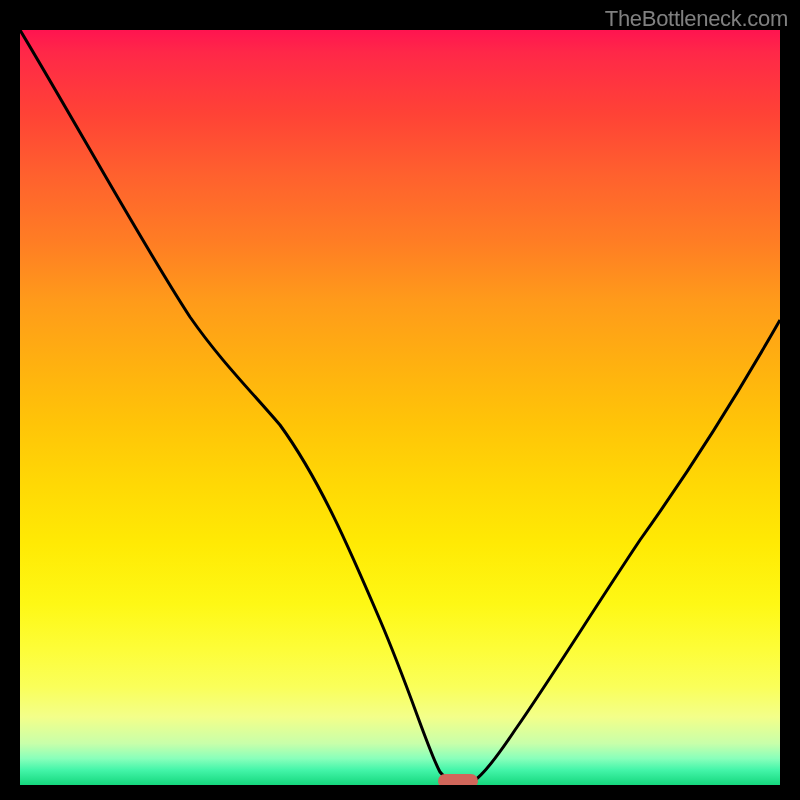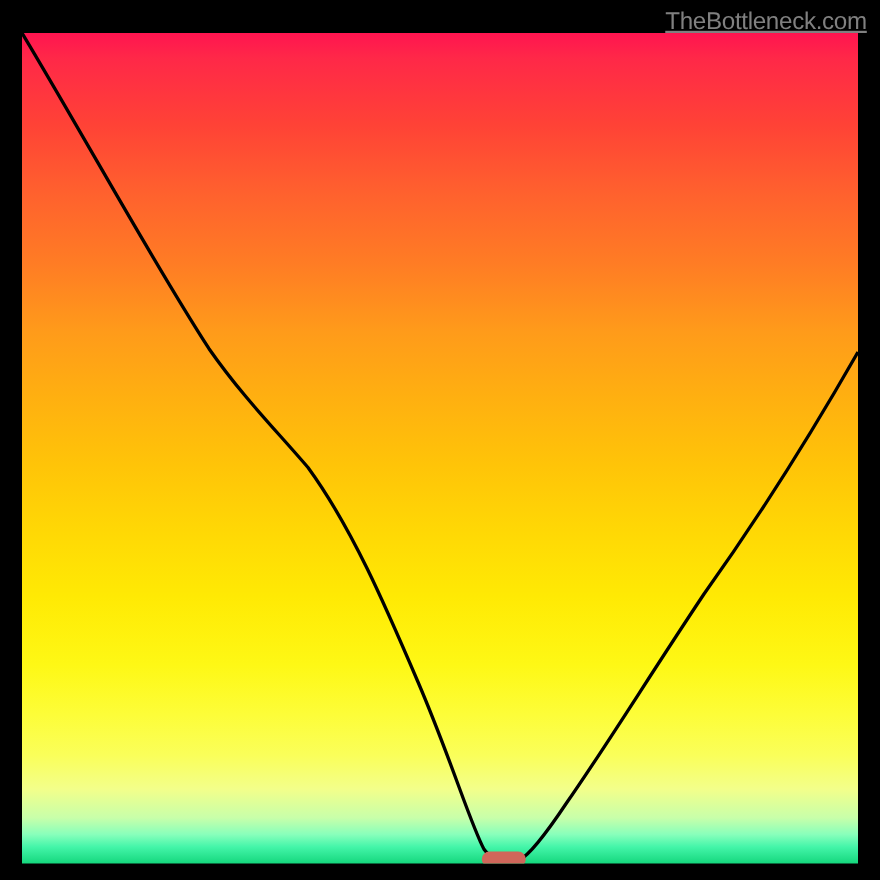--- a/index.html
+++ b/index.html
@@ -13,21 +13,20 @@
   }
   .watermark {
     position: absolute;
     top: 6px;
     right: 12px;
     color: #808080;
     font-size: 22px;
     font-weight: 500;
     z-index: 20;
     letter-spacing: -0.3px;
-    text-decoration: underline;
   }
   .plot-area {
     position: absolute;
     left: 20px;
     top: 30px;
     width: 760px;
     height: 755px;
   }
   .gradient-bg {
     position: absolute;

